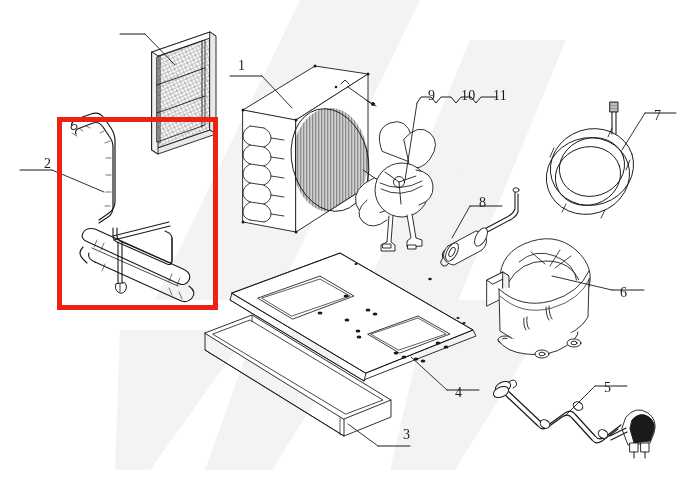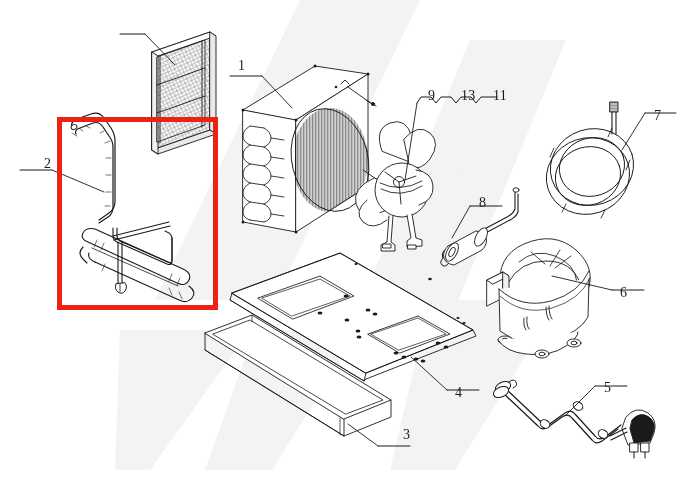--- a/index.html
+++ b/index.html
@@ -402,17 +402,17 @@
   <div id="labels">
       <div class="lbl" style="left: 238px; top: 59px;">1</div>
       <div class="lbl" style="left: 44px; top: 157px;">2</div>
       <div class="lbl" style="left: 403px; top: 428px;">3</div>
       <div class="lbl" style="left: 455px; top: 386px;">4</div>
       <div class="lbl" style="left: 604px; top: 381px;">5</div>
       <div class="lbl" style="left: 620px; top: 286px;">6</div>
       <div class="lbl" style="left: 654px; top: 109px;">7</div>
       <div class="lbl" style="left: 479px; top: 196px;">8</div>
       <div class="lbl" style="left: 428px; top: 89px;">9</div>
-      <div class="lbl" style="left: 461px; top: 89px;">13</div>
+      <div class="lbl" style="left: 461px; top: 89px;">10</div>
       <div class="lbl" style="left: 493px; top: 89px;">11</div>
     </div>
 
 </div>
 
 </body></html>

